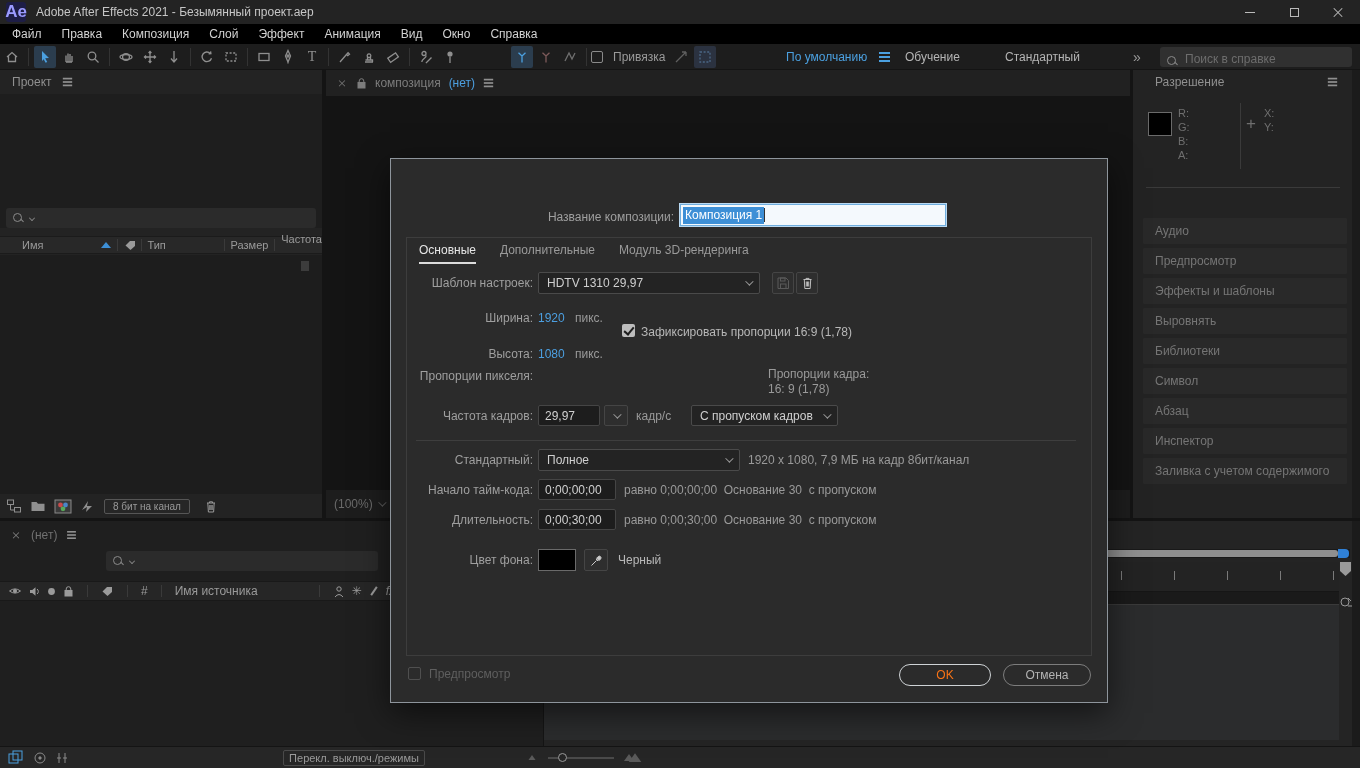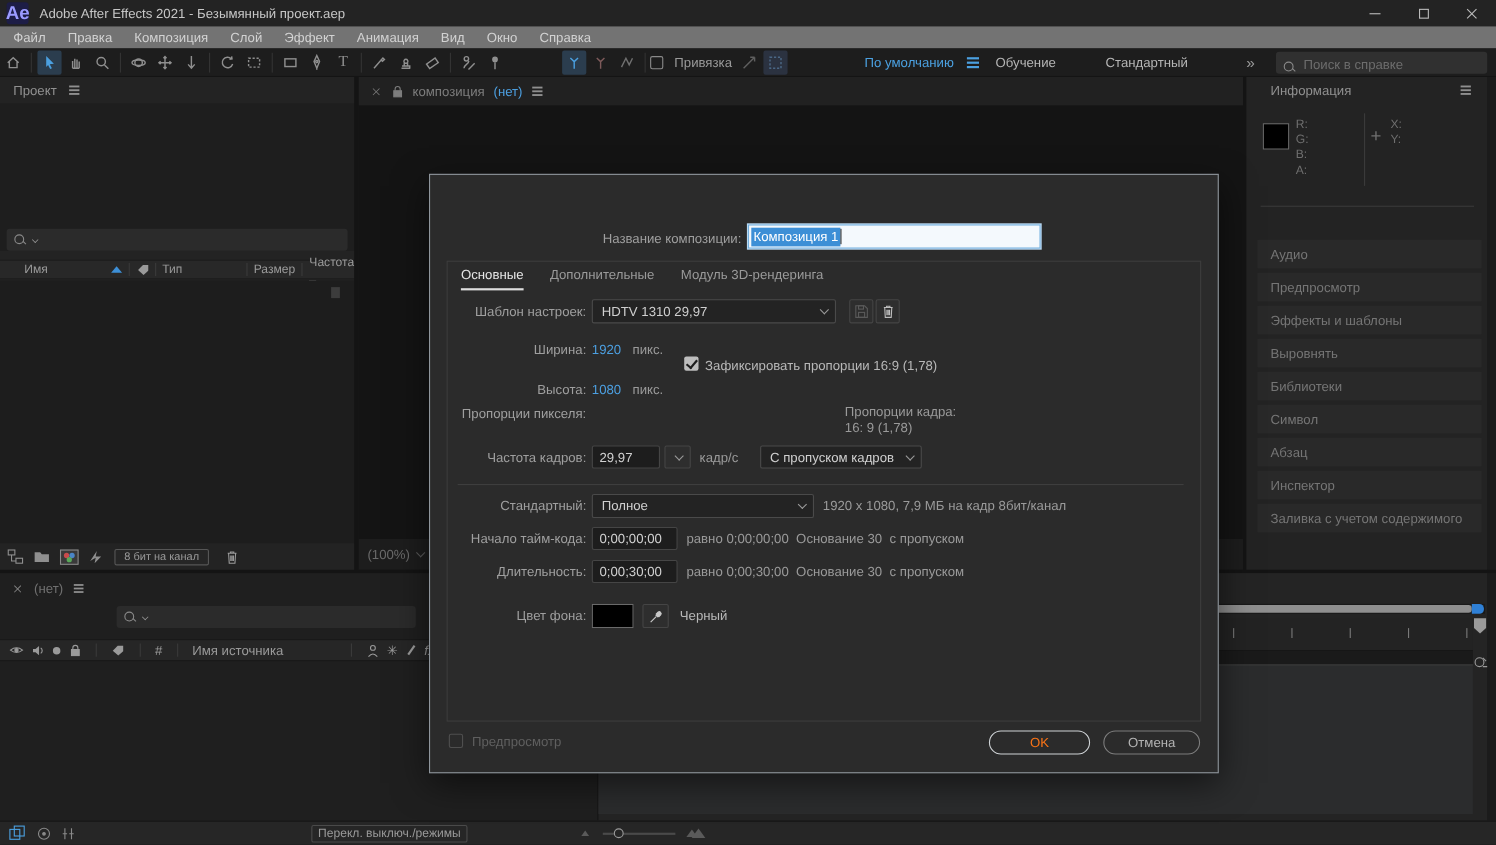--- a/index.html
+++ b/index.html
@@ -14,21 +14,21 @@
     font-weight:bold;font-size:17px;display:flex;align-items:center;justify-content:center;}
   #win-title{margin-left:10px;color:#c6c6c6;font-size:12px;}
   .wctrls{margin-left:auto;display:flex;height:24px;}
   .wbtn{width:44px;height:24px;display:flex;align-items:center;justify-content:center;color:#bbb;}
   .min-glyph{width:10px;height:1px;background:#bbb;}
   .max-glyph{width:9px;height:9px;border:1px solid #bbb;}
   .x1,.x2{position:absolute;width:12px;height:1px;background:#bbb;}
   .x1{transform:rotate(45deg);} .x2{transform:rotate(-45deg);}
   .xwrap{position:relative;width:12px;height:12px;display:flex;align-items:center;justify-content:center;}
 
-  #menubar{left:0;top:24px;width:1360px;height:20px;background:#737373;display:flex;align-items:center;padding-left:2px;}
+  #menubar{left:0;top:24px;width:1360px;height:20px;background:#000000;display:flex;align-items:center;padding-left:2px;}
   .menu-item{padding:0 10px;color:#d2d2d2;font-size:12px;line-height:20px;cursor:default;}
 
   
   #toolbar{left:0;top:44px;width:1360px;height:26px;background:#1d1d1d;border-bottom:1px solid #141414;
     display:flex;align-items:center;}
   .tool{width:22px;height:22px;display:flex;align-items:center;justify-content:center;margin:0 1px;border-radius:2px;}
   .tool svg{stroke:#8f8f8f;fill:none;stroke-width:1.3;}
   .tool.active{background:#2b3d4e;}
   .tdiv{width:1px;height:18px;background:#333;margin:0 4px;}
   .t-label{color:#9a9a9a;margin:0 4px;}
@@ -400,21 +400,21 @@
     </div>
     <div id="viewer-canvas"></div>
     <div id="viewer-foot">
       <span>(100%)</span>
       <span class="chv" style="border-color:#5a5a5a;"></span>
     </div>
   </div>
 
   <div id="right-panel" class="abs">
     <div class="phead" style="padding-left:22px;">
-      <span>Информация</span>
+      <span>Разрешение</span>
       <span class="burger" style="margin-left:auto;margin-right:14px;transform:scale(.85);"></span>
     </div>
     <div class="abs swatch-border" style="left:15px;top:42px;width:24px;height:24px;background:#000;"></div>
     <div class="abs" style="left:45px;top:36px;">
 
     <div class="chan">R:</div>
         <div class="chan">G:</div>
         <div class="chan">B:</div>
         <div class="chan">A:</div>
       </div>

